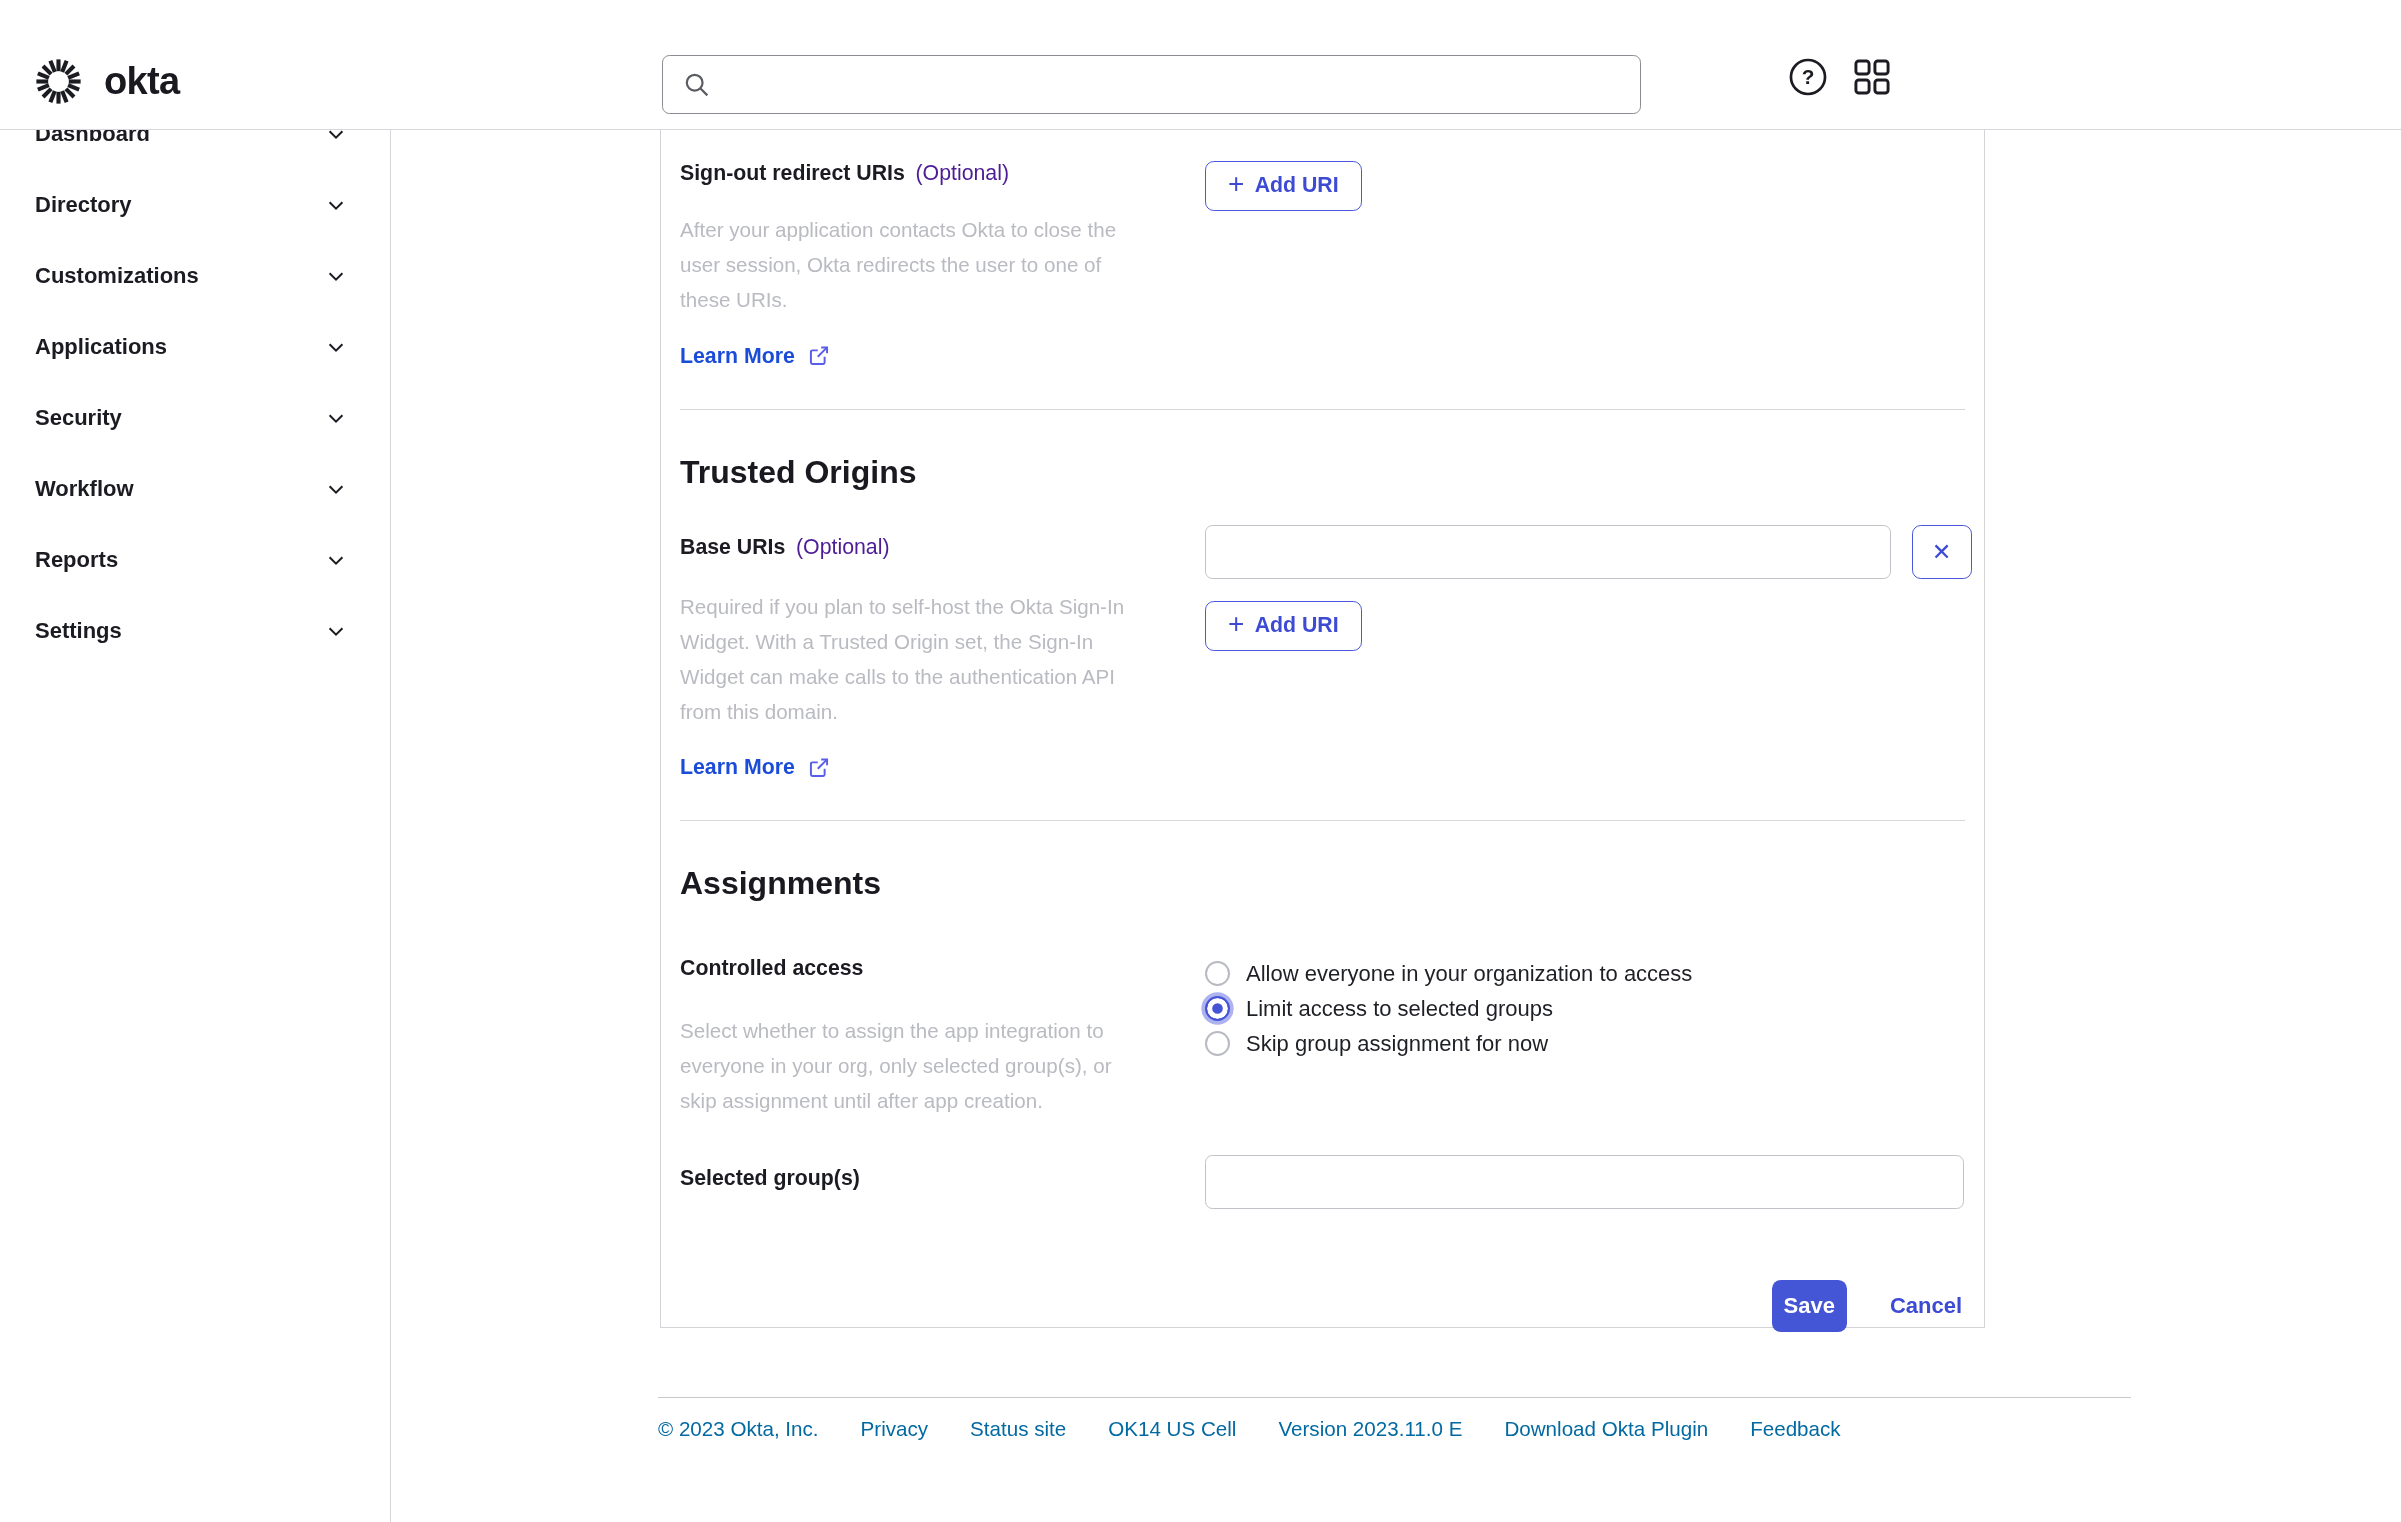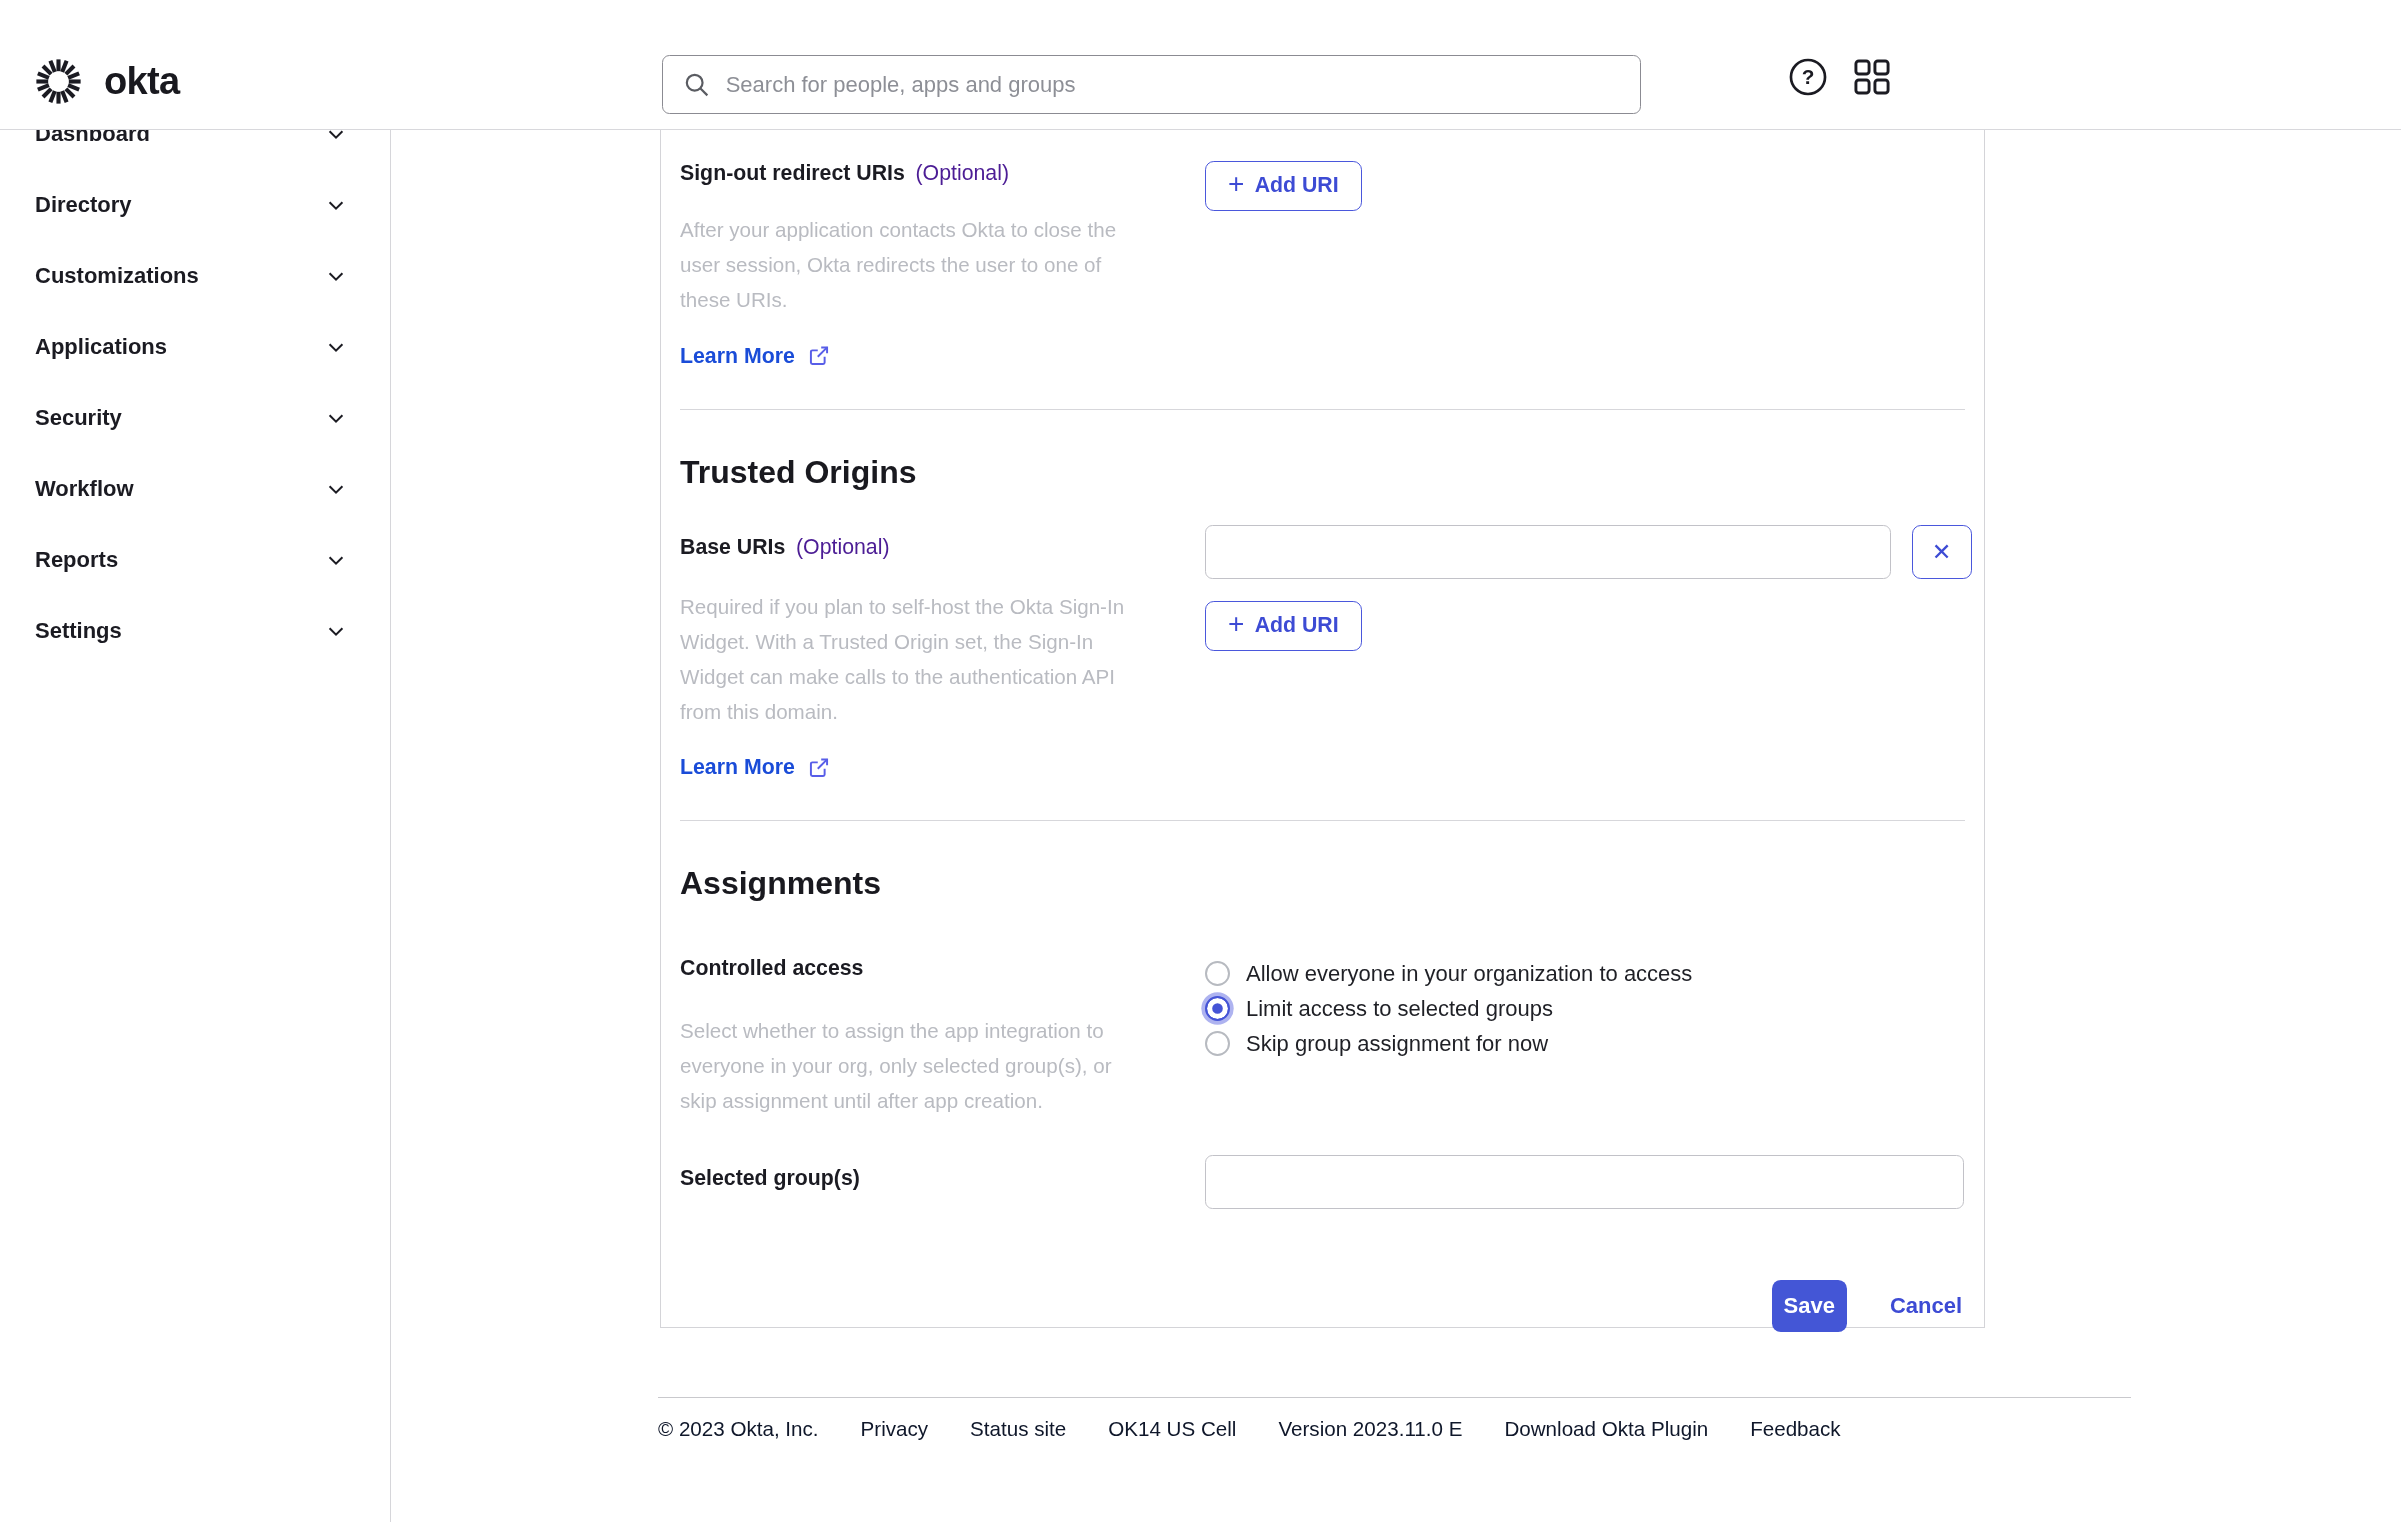--- a/index.html
+++ b/index.html
@@ -69,21 +69,21 @@
     margin-top: 71px; padding-right: 2.9px; }
   .btn-primary { height: 52px; padding: 0 12px; background: #4456d6; border: none;
     border-radius: 8.8px; color: #fff; font-size: 22px; font-weight: 700; cursor: pointer;
     font-family: "Liberation Sans", sans-serif; }
   .link-btn { background: none; border: none; color: #3d4bd4; font-size: 22px; font-weight: 700;
     cursor: pointer; font-family: "Liberation Sans", sans-serif; }
 
   
   .footer { position: absolute; left: 658px; top: 1397px; width: 1473px;
     border-top: 1.5px solid #c9c9cd; padding-top: 19px; display: flex; gap: 42px; align-items: center; }
-  .footer span { font-size: 20.6px; color: #0f172a; white-space: nowrap; }
+  .footer span { font-size: 20.6px; color: #0369a1; white-space: nowrap; }
   .footer span.f-link { cursor: pointer; }
 
   svg { display: block; }
 </style>
 </head>
 <body>
 
 <div class="header">
   <div class="brand">
     <span>
@@ -111,21 +111,20 @@
     <span class="brand-word">okta</span>
   </div>
 
   <div class="searchbox">
     <span>
       <svg width="29" height="29" viewBox="0 0 24 24" fill="none" stroke="#5a5c62" stroke-width="1.8">
         <circle cx="10.5" cy="10.5" r="6.5"></circle>
           <line x1="15.3" y1="15.3" x2="21" y2="21"></line>
       </svg>
     </span>
-    <input type="text" placeholder="Search for people, apps and groups" style="">
   </div>
 
   <button class="hdr-icon-btn hdr-help">
     <span>
       <svg width="40" height="40" viewBox="0 0 54 54" fill="none">
         <circle cx="27" cy="27" r="23" stroke="#1b1b22" stroke-width="3.6"></circle>
         <text x="27" y="36" text-anchor="middle" font-size="28" font-weight="bold" font-family="Liberation Sans, sans-serif" fill="#1b1b22">?</text>
       </svg>
     </span>
   </button>

